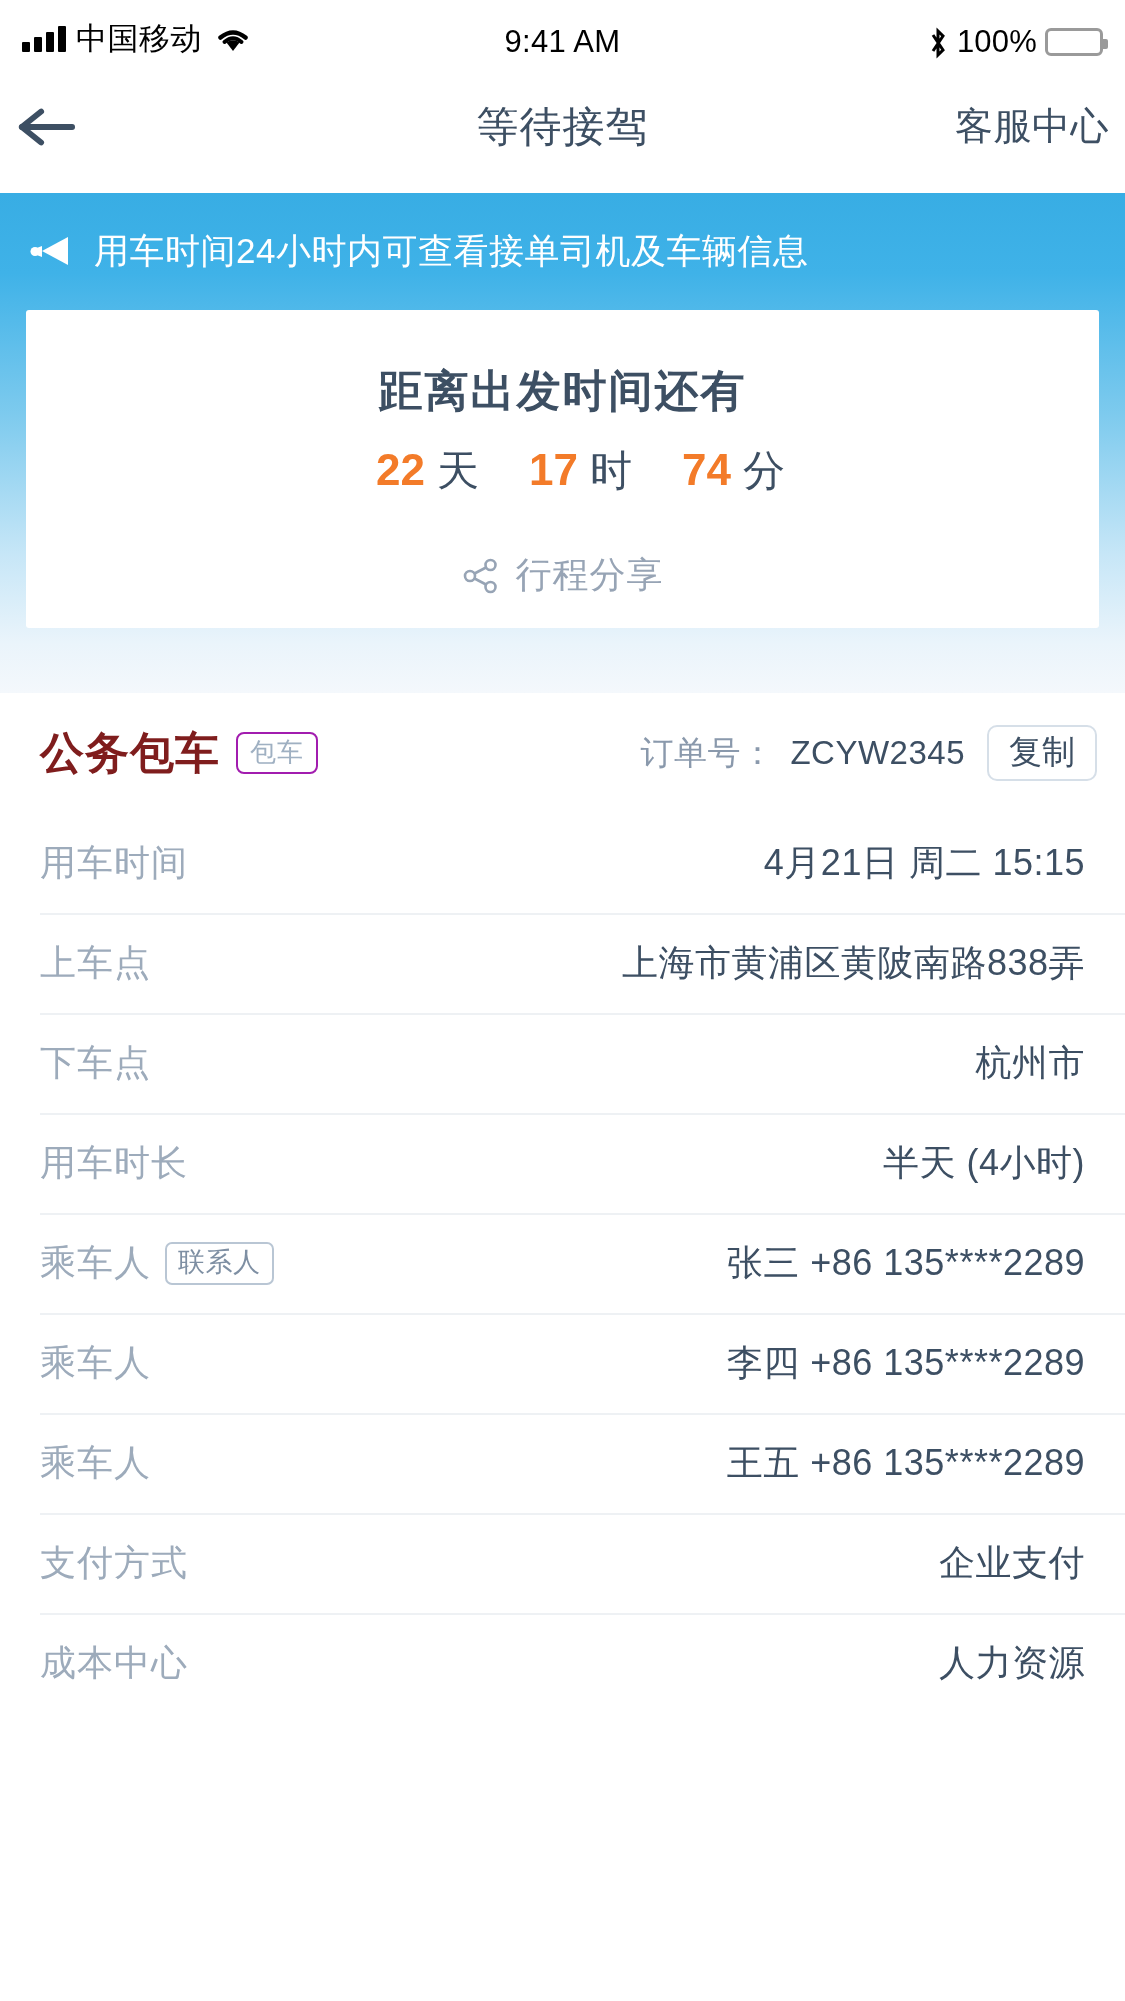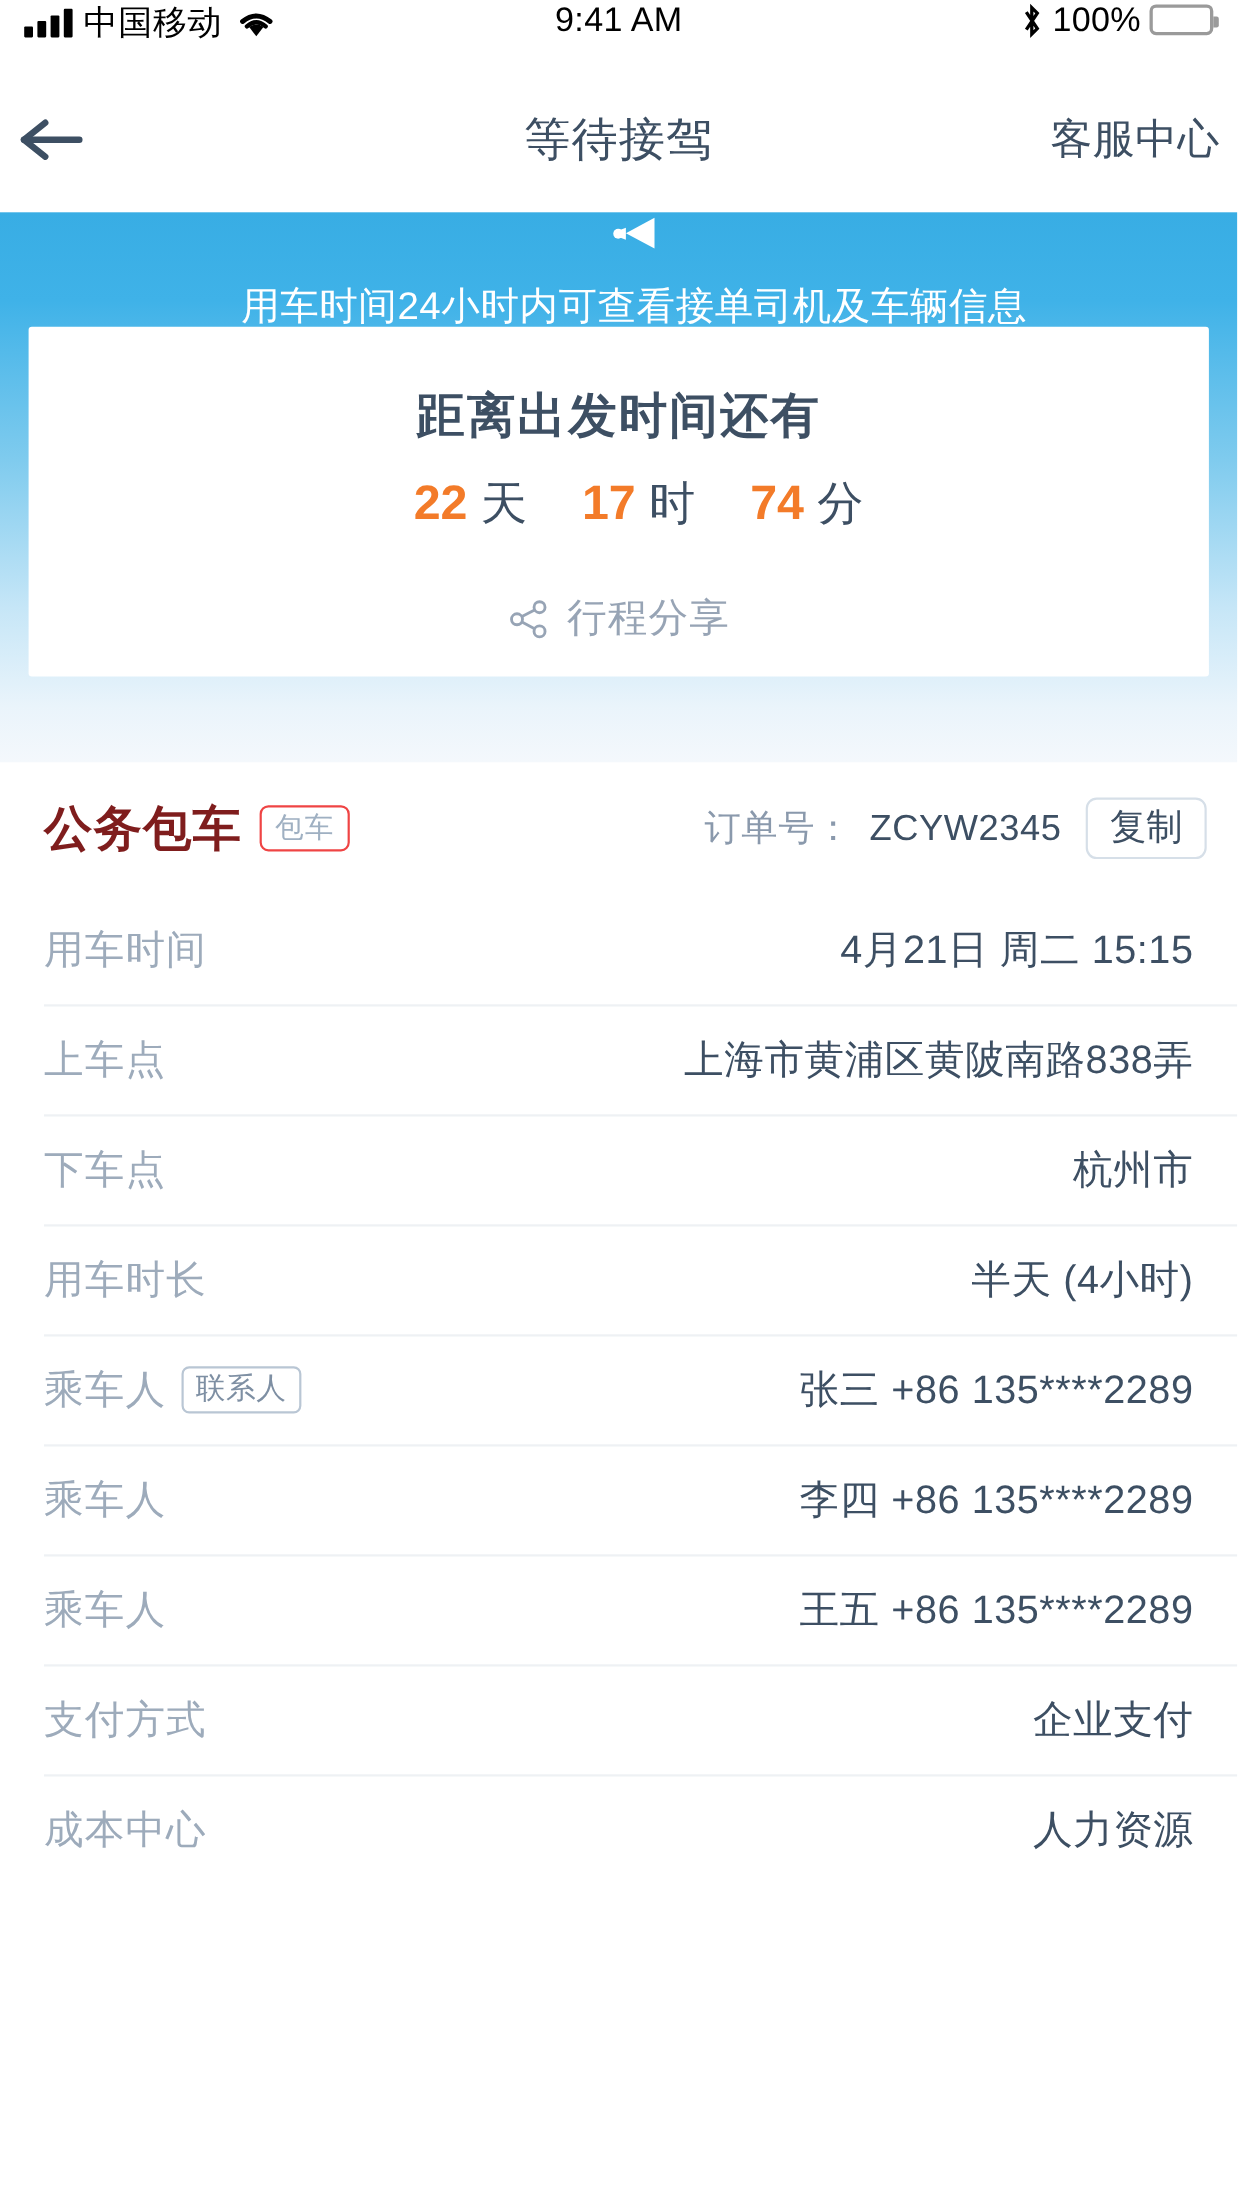--- a/index.html
+++ b/index.html
@@ -16,21 +16,21 @@
     height: 2001px;
     overflow: hidden;
     background: #ffffff;
   }
 
   
   .status-bar {
     position: relative;
     height: 60px;
     display: flex;
-    align-items: flex-start;
+    align-items: flex-end;
     padding: 0 22px;
     color: #000;
   }
   .status-left { display: flex; align-items: center; gap: 10px; }
   .signal-bars { display: flex; align-items: flex-end; gap: 4px; height: 26px; }
   .signal-bars i { display: block; width: 8px; background: #000; border-radius: 1px; }
   .signal-bars i:nth-child(1) { height: 10px; }
   .signal-bars i:nth-child(2) { height: 15px; }
   .signal-bars i:nth-child(3) { height: 20px; }
   .signal-bars i:nth-child(4) { height: 26px; }
@@ -98,26 +98,25 @@
   }
 
   
   .hero {
     position: relative;
     height: 500px;
     background: linear-gradient(to bottom, #38ade4 0%, #3fb2e8 16%, #7fcbee 45%, #c6e6f7 72%, #eaf4fb 90%, #f4f8fc 100%);
     padding-top: 0;
   }
   .hero-banner {
-    height: 104px;
+    height: 117px;
     display: flex;
     align-items: center;
     padding-left: 28px;
     gap: 22px;
-    flex-direction: column;
   }
   .megaphone { width: 44px; height: 40px; flex: none; }
   .hero-banner-text {
     color: #ffffff;
     font-size: 35px;
     letter-spacing: 0.5px;
     white-space: nowrap;
   }
   .hero-card {
     margin: 0 26px;
@@ -175,21 +174,21 @@
     background: #ffffff;
   }
   .order-type {
     font-size: 44px;
     font-weight: bold;
     color: #7f1d1d;
     letter-spacing: 1px;
   }
   .badge {
     margin-left: 16px;
-    border: 2px solid #ef4444;
+    border: 2px solid #a21caf;
     border-radius: 8px;
     color: #9fb0c2;
     font-size: 26px;
     padding: 5px 12px 7px;
     line-height: 1;
     letter-spacing: 1px;
     display: inline-block;
   }
   .order-right {
     margin-left: auto;

